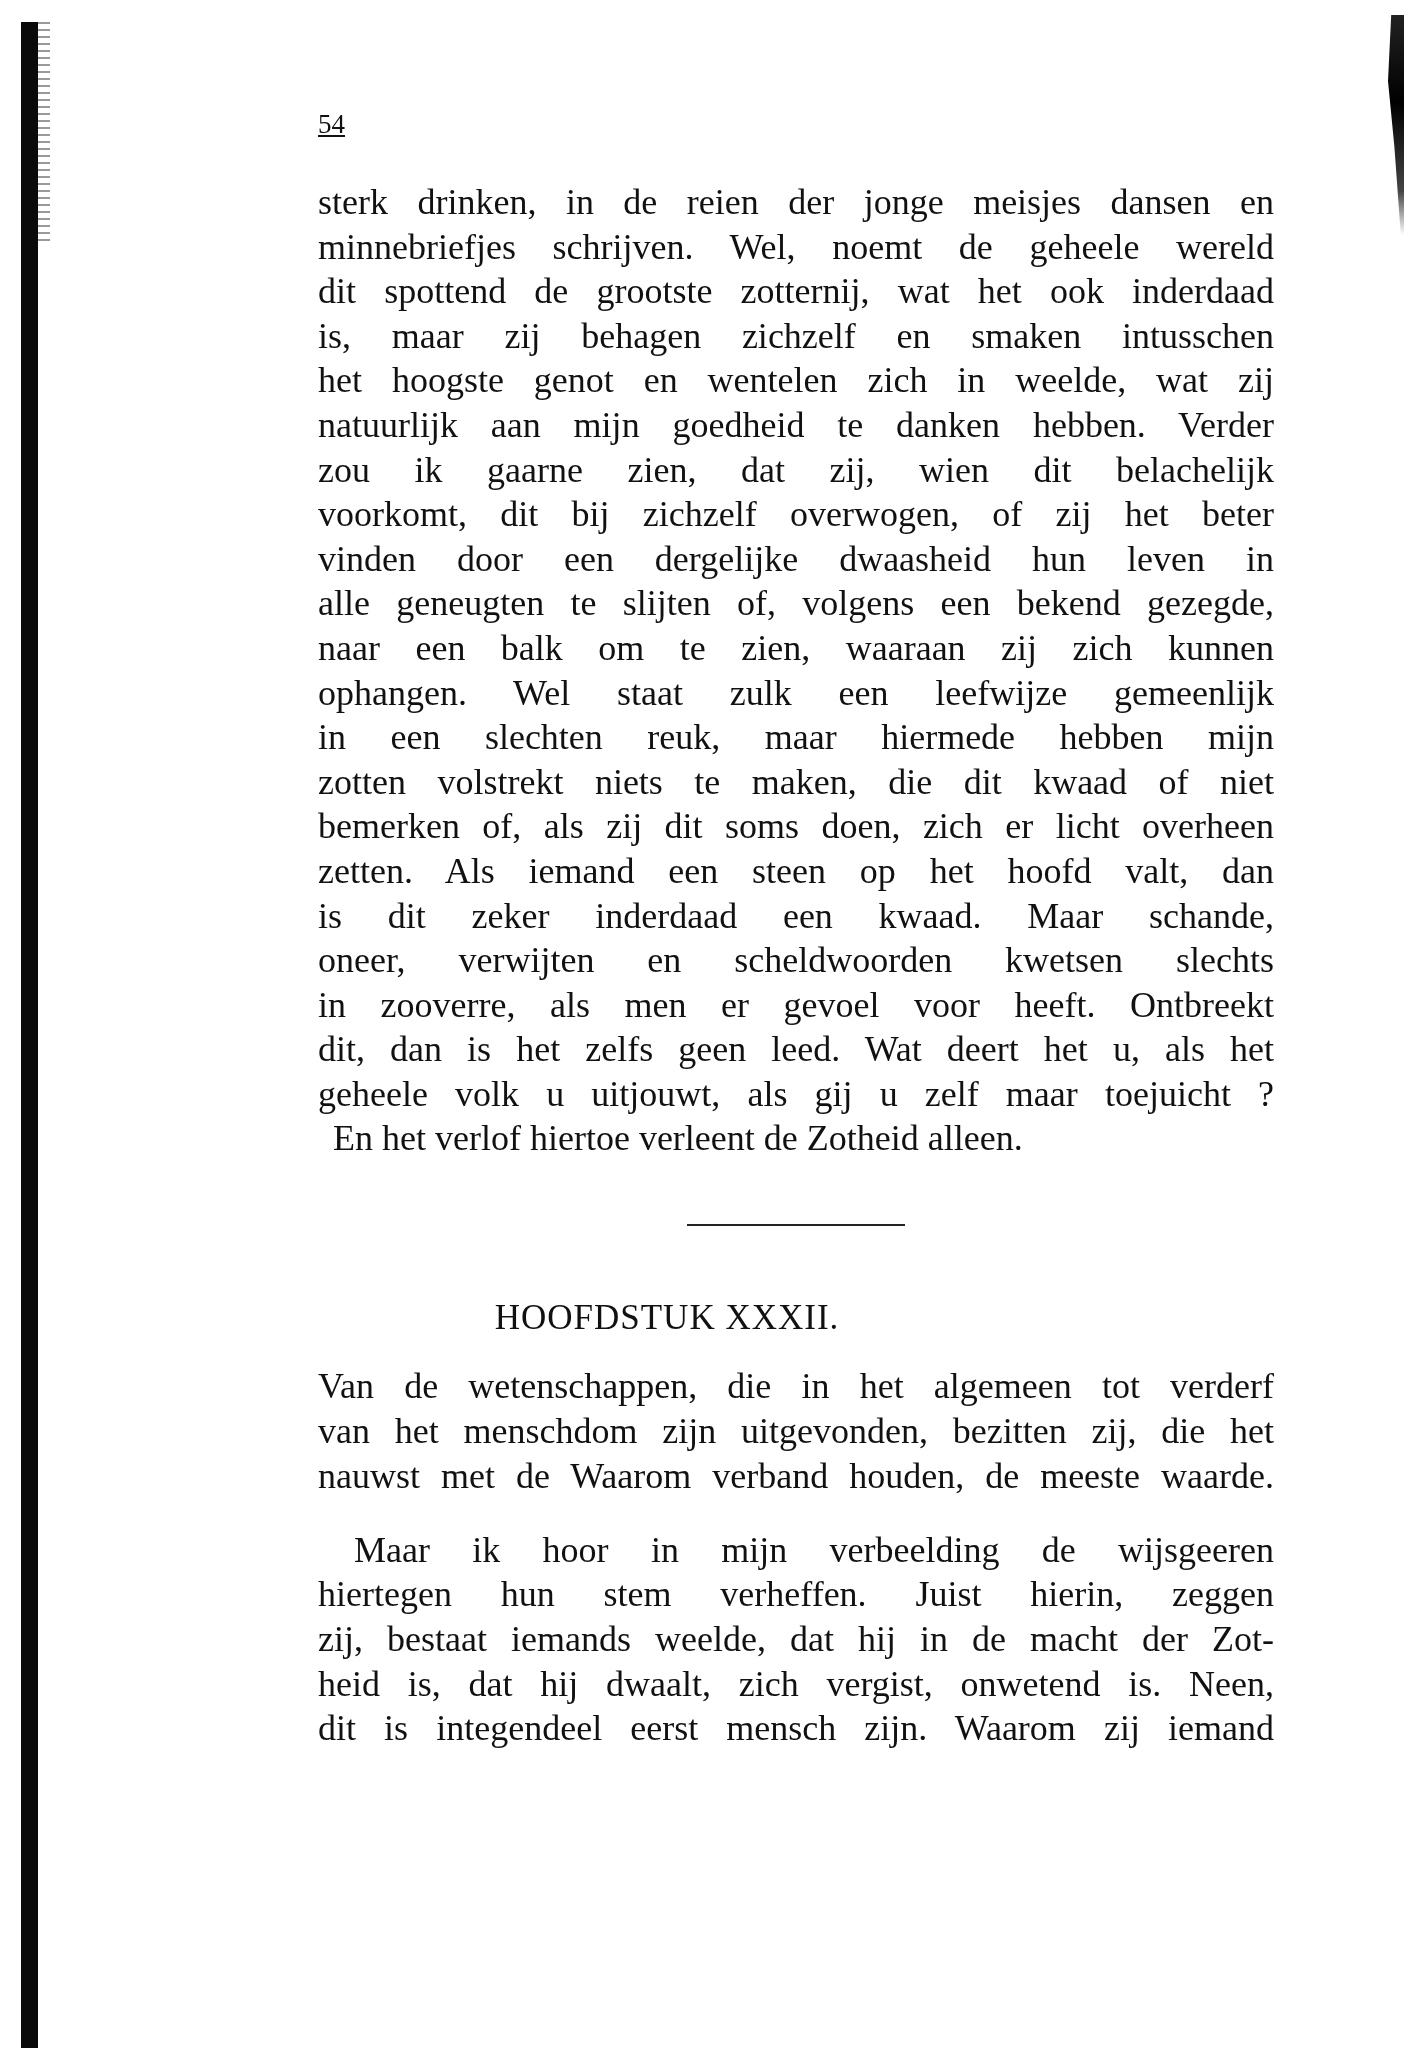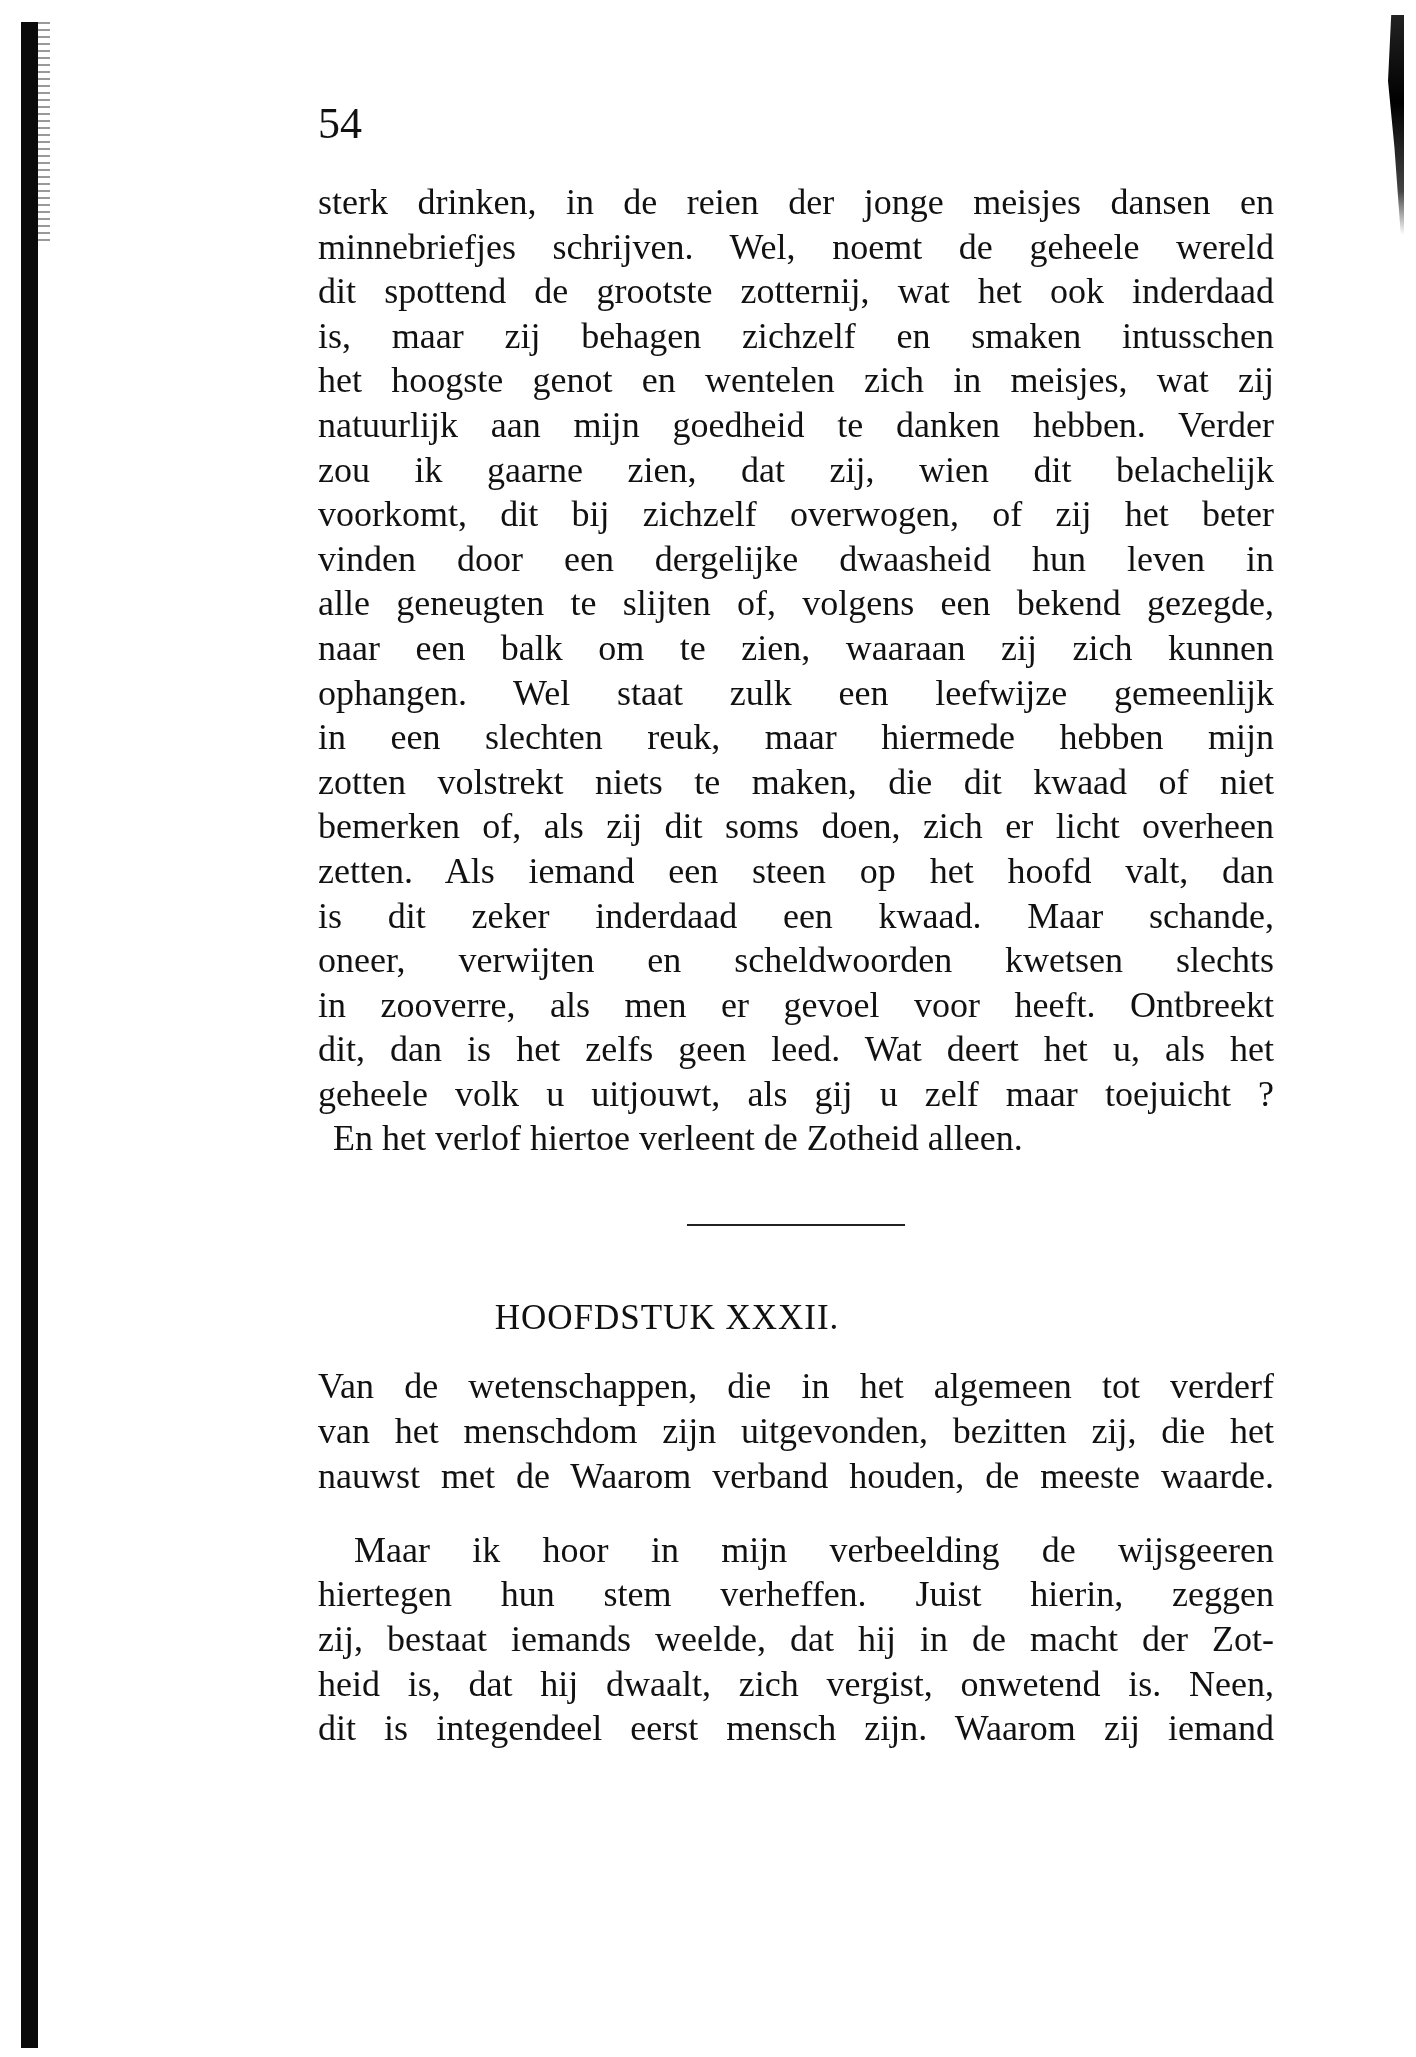--- a/index.html
+++ b/index.html
@@ -4,21 +4,21 @@
 <style>
   html, body { margin:0; padding:0; background:#ffffff; }
   body { width:1416px; height:2057px; position:relative; overflow:hidden;
          font-family:"Liberation Serif","DejaVu Serif",serif; color:#111; }
   .left-bar { position:absolute; left:21px; top:22px; width:17px; height:2026px; background:#0a0a0a; }
   .left-bar-speckle { position:absolute; left:38px; top:22px; width:12px; height:220px;
          background:repeating-linear-gradient(180deg,#333 0 2px,transparent 2px 7px); opacity:.5; }
   .right-mark { position:absolute; left:1388px; top:15px; width:16px; height:220px;
          background:linear-gradient(180deg,#222 0%,#000 40%,#444 80%,transparent 100%);
          clip-path:polygon(20% 0,100% 0,100% 100%,80% 100%,40% 60%,0 30%); }
-  .page-number { position:absolute; left:318px; top:104px; font-size:44px; line-height:40px; }
+  .page-number { position:absolute; left:318px; top:104px; font-size:27px; line-height:40px;text-decoration:underline; }
   .body-col { position:absolute; left:318px; width:956px; }
   .line { position:absolute; left:0; width:956px; font-size:36px; line-height:44px; height:44px;
           white-space:nowrap; text-align:justify; text-align-last:justify; }
   .line.last { text-align-last:left;margin-left:15px; }
   .line.indent { padding-left:36px; width:920px; }
   .line.italic { }
   .divider { position:absolute; left:687px; top:1224px; width:218px; height:2px; background:#222; }
   .chapter-heading { position:absolute; left:0; width:1156px; top:1298px; text-align:center;
           font-size:35px; line-height:40px; letter-spacing:1px; padding-left:178px; box-sizing:border-box; }
 </style>
@@ -29,21 +29,21 @@
 <div class="left-bar-speckle"></div>
 <div class="right-mark"></div>
 
 <div class="page-number">54</div>
 
 <div class="body-col" style="top:0;">
   <div class="line" style="top:180px">sterk drinken, in de reien der jonge meisjes dansen en</div>
   <div class="line" style="top:225px">minnebriefjes schrijven. Wel, noemt de geheele wereld</div>
   <div class="line" style="top:269px">dit spottend de grootste zotternij, wat het ook inderdaad</div>
   <div class="line" style="top:314px">is, maar zij behagen zichzelf en smaken intusschen</div>
-  <div class="line" style="top:358px">het hoogste genot en wentelen zich in meisjes, wat zij</div>
+  <div class="line" style="top:358px">het hoogste genot en wentelen zich in weelde, wat zij</div>
   <div class="line" style="top:403px">natuurlijk aan mijn goedheid te danken hebben. Verder</div>
   <div class="line" style="top:448px">zou ik gaarne zien, dat zij, wien dit belachelijk</div>
   <div class="line" style="top:492px">voorkomt, dit bij zichzelf overwogen, of zij het beter</div>
   <div class="line" style="top:537px">vinden door een dergelijke dwaasheid hun leven in</div>
   <div class="line" style="top:581px">alle geneugten te slijten of, volgens een bekend gezegde,</div>
   <div class="line" style="top:626px">naar een balk om te zien, waaraan zij zich kunnen</div>
   <div class="line" style="top:671px">ophangen. Wel staat zulk een leefwijze gemeenlijk</div>
   <div class="line" style="top:715px">in een slechten reuk, maar hiermede hebben mijn</div>
   <div class="line" style="top:760px">zotten volstrekt niets te maken, die dit kwaad of niet</div>
   <div class="line" style="top:804px">bemerken of, als zij dit soms doen, zich er licht overheen</div>

